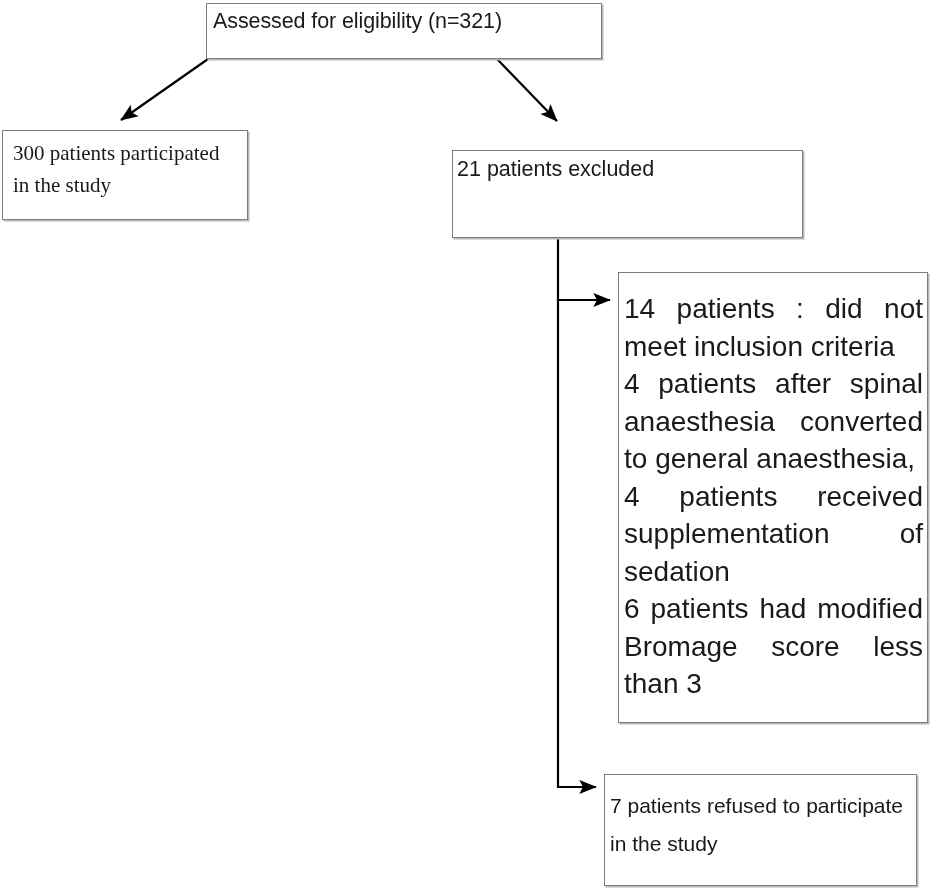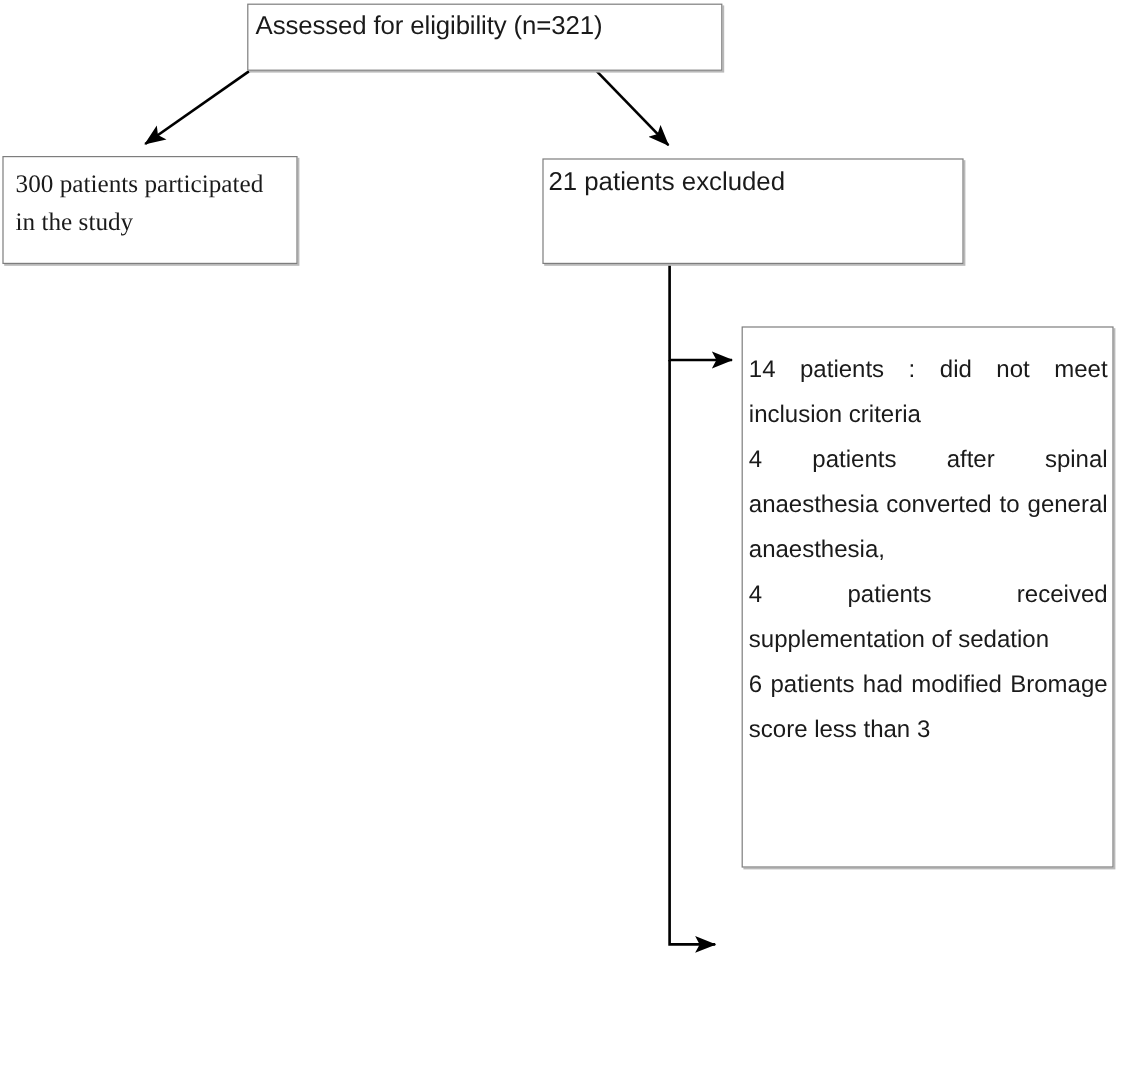--- a/index.html
+++ b/index.html
@@ -63,40 +63,40 @@
   }
   #node-participated .node-text {
     font-family: "Liberation Serif", serif;
     font-size: 21px;
     line-height: 32px;
   }
 
   
   #node-excluded {
     left: 452px;
-    top: 132px;
+    top: 150px;
     width: 351px;
     height: 88px;
     padding: 5px 0 0 4px;
   }
   #node-excluded .node-text {
     font-size: 21.5px;
     line-height: 26px;
   }
 
   
   #node-reasons {
     left: 618px;
     top: 272px;
     width: 310px;
     height: 451px;
     padding: 17px 4px 0 5px;
   }
   #node-reasons .node-text {
-    font-size: 20px;
+    font-size: 28px;
     line-height: 37.5px;
     text-align: justify;
     text-justify: inter-word;
   }
 
   
   #node-refused {
     left: 604px;
     top: 774px;
     width: 313px;
@@ -149,14 +149,17 @@
     <span class="node-text">21 patients excluded</span>
   </div>
 
   <div class="node" id="node-reasons">
     <span class="node-text">14 patients : did not meet inclusion criteria
 4 patients after spinal anaesthesia converted to general anaesthesia,
 4 patients received supplementation of sedation
 6 patients had modified Bromage score less than 3</span>
   </div>
 
+  <div class="node" id="node-refused">
+    <span class="node-text">7 patients refused to participate in the study</span>
+  </div>
 
 </div>
 
 </body></html>

